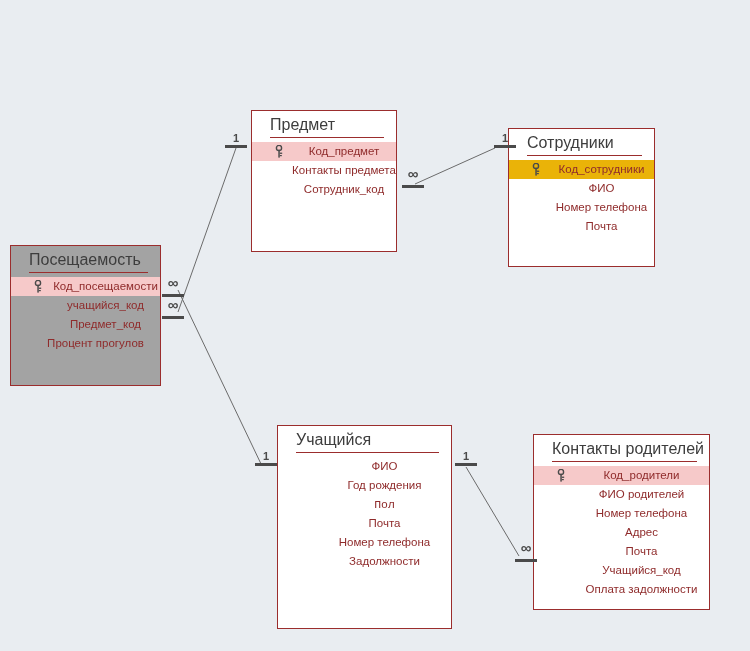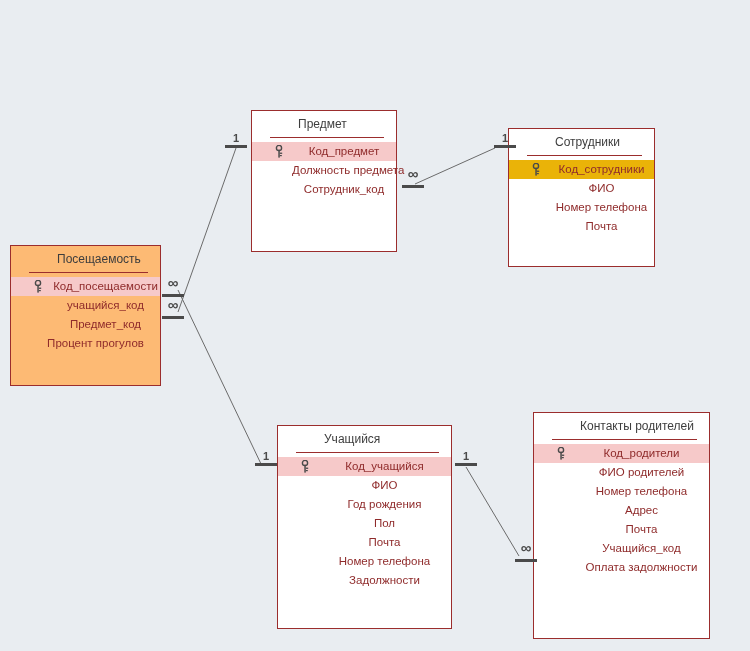--- a/index.html
+++ b/index.html
@@ -28,26 +28,25 @@
     pointer-events: none;
   }
   .table-box {
     position: absolute;
     background: #ffffff;
     border: 1px solid #9b2d2d;
     box-sizing: border-box;
     z-index: 3;
   }
   .table-title {
-    font-size: 12px;
+    font-size: 16px;
     color: #3d3d3d;
     padding: 6px 0 5px 18px;
     line-height: 15px;
     white-space: nowrap;
-    margin-left: 28px;
   }
   .title-rule {
     height: 1px;
     background: #9b2d2d;
     margin: 0 12px 0 18px;
   }
   .field-list {
     padding-top: 4px;
     text-align: center;
   }
@@ -106,21 +105,21 @@
 </head>
 <body>
 
 <div id="canvas">
   <svg id="links">
       <line x1="236" y1="148" x2="178" y2="312" stroke="#6b6b6b" stroke-width="1"></line>
       <line x1="495" y1="148" x2="415" y2="184" stroke="#6b6b6b" stroke-width="1"></line>
       <line x1="262" y1="466" x2="178" y2="290" stroke="#6b6b6b" stroke-width="1"></line>
       <line x1="466" y1="467" x2="519" y2="556" stroke="#6b6b6b" stroke-width="1"></line>
     </svg>
-<div class="table-box" style="left: 10px; top: 245px; width: 151px; height: 141px; border-color: rgb(155, 45, 45); background: #fdba74;">
+<div class="table-box" style="left: 10px; top: 245px; width: 151px; height: 141px; border-color: rgb(155, 45, 45); background: #a3a3a3;">
       <div class="table-title" style="color: rgb(61, 61, 61);">Посещаемость</div>
       <div class="title-rule" style="background: rgb(155, 45, 45);"></div>
       <div class="field-list">
         <div class="field-row pk" style="color: rgb(143, 43, 43); background: rgb(246, 201, 201);"><span class="key-icon"><svg viewBox="0 0 10 13" width="10" height="13" aria-hidden="true">
               <circle cx="5" cy="3" r="2.6" fill="none" stroke="#4a4a4a" stroke-width="1.4"></circle>
               <rect x="4.3" y="4.6" width="1.5" height="8" fill="#4a4a4a"></rect>
               <rect x="5.8" y="7.6" width="2.4" height="1.3" fill="#4a4a4a"></rect>
               <rect x="5.8" y="10" width="2" height="1.2" fill="#4a4a4a"></rect>
             </svg></span><span>Код_посещаемости</span></div>
         <div class="field-row" style="color: rgb(143, 43, 43);"><span>учащийся_код</span></div>
@@ -131,21 +130,21 @@
     <div class="table-box" style="left: 251px; top: 110px; width: 146px; height: 142px; border-color: rgb(155, 45, 45); background: rgb(255, 255, 255);">
       <div class="table-title" style="color: rgb(61, 61, 61);">Предмет</div>
       <div class="title-rule" style="background: rgb(155, 45, 45);"></div>
       <div class="field-list">
         <div class="field-row pk" style="color: rgb(143, 43, 43); background: rgb(246, 201, 201);"><span class="key-icon"><svg viewBox="0 0 10 13" width="10" height="13" aria-hidden="true">
               <circle cx="5" cy="3" r="2.6" fill="none" stroke="#4a4a4a" stroke-width="1.4"></circle>
               <rect x="4.3" y="4.6" width="1.5" height="8" fill="#4a4a4a"></rect>
               <rect x="5.8" y="7.6" width="2.4" height="1.3" fill="#4a4a4a"></rect>
               <rect x="5.8" y="10" width="2" height="1.2" fill="#4a4a4a"></rect>
             </svg></span><span>Код_предмет</span></div>
-        <div class="field-row" style="color: rgb(143, 43, 43);"><span>Должность предмета</span></div>
+        <div class="field-row" style="color: rgb(143, 43, 43);"><span>Контакты предмета</span></div>
         <div class="field-row" style="color: rgb(143, 43, 43);"><span>Сотрудник_код</span></div>
       </div>
     </div>
     <div class="table-box" style="left: 508px; top: 128px; width: 147px; height: 139px; border-color: rgb(155, 45, 45); background: rgb(255, 255, 255);">
       <div class="table-title" style="color: rgb(61, 61, 61);">Сотрудники</div>
       <div class="title-rule" style="background: rgb(155, 45, 45);"></div>
       <div class="field-list">
         <div class="field-row pk" style="color: rgb(143, 43, 43); background: #eab308;"><span class="key-icon"><svg viewBox="0 0 10 13" width="10" height="13" aria-hidden="true">
               <circle cx="5" cy="3" r="2.6" fill="none" stroke="#4a4a4a" stroke-width="1.4"></circle>
               <rect x="4.3" y="4.6" width="1.5" height="8" fill="#4a4a4a"></rect>
@@ -154,35 +153,29 @@
             </svg></span><span>Код_сотрудники</span></div>
         <div class="field-row" style="color: rgb(143, 43, 43);"><span>ФИО</span></div>
         <div class="field-row" style="color: rgb(143, 43, 43);"><span>Номер телефона</span></div>
         <div class="field-row" style="color: rgb(143, 43, 43);"><span>Почта</span></div>
       </div>
     </div>
     <div class="table-box" style="left: 277px; top: 425px; width: 175px; height: 204px; border-color: rgb(155, 45, 45); background: rgb(255, 255, 255);">
       <div class="table-title" style="color: rgb(61, 61, 61);">Учащийся</div>
       <div class="title-rule" style="background: rgb(155, 45, 45);"></div>
       <div class="field-list">
-        <div class="field-row pk" style="color: rgb(143, 43, 43); background: rgb(246, 201, 201);"><span class="key-icon"><svg viewBox="0 0 10 13" width="10" height="13" aria-hidden="true">
-              <circle cx="5" cy="3" r="2.6" fill="none" stroke="#4a4a4a" stroke-width="1.4"></circle>
-              <rect x="4.3" y="4.6" width="1.5" height="8" fill="#4a4a4a"></rect>
-              <rect x="5.8" y="7.6" width="2.4" height="1.3" fill="#4a4a4a"></rect>
-              <rect x="5.8" y="10" width="2" height="1.2" fill="#4a4a4a"></rect>
-            </svg></span><span>Код_учащийся</span></div>
         <div class="field-row" style="color: rgb(143, 43, 43);"><span>ФИО</span></div>
         <div class="field-row" style="color: rgb(143, 43, 43);"><span>Год рождения</span></div>
-        <div class="field-row" style="color: rgb(143, 43, 43);"><span>Пол</span></div>
+        <div class="field-row" style="color: rgb(143, 43, 43); font-family: Liberation Mono, monospace;"><span>Пол</span></div>
         <div class="field-row" style="color: rgb(143, 43, 43);"><span>Почта</span></div>
         <div class="field-row" style="color: rgb(143, 43, 43);"><span>Номер телефона</span></div>
         <div class="field-row" style="color: rgb(143, 43, 43);"><span>Задолжности</span></div>
       </div>
     </div>
-    <div class="table-box" style="left: 533px; top: 412px; width: 177px; height: 227px; border-color: rgb(155, 45, 45); background: rgb(255, 255, 255);">
+    <div class="table-box" style="left: 533px; top: 434px; width: 177px; height: 176px; border-color: rgb(155, 45, 45); background: rgb(255, 255, 255);">
       <div class="table-title" style="color: rgb(61, 61, 61);">Контакты родителей</div>
       <div class="title-rule" style="background: rgb(155, 45, 45);"></div>
       <div class="field-list">
         <div class="field-row pk" style="color: rgb(143, 43, 43); background: rgb(246, 201, 201);"><span class="key-icon"><svg viewBox="0 0 10 13" width="10" height="13" aria-hidden="true">
               <circle cx="5" cy="3" r="2.6" fill="none" stroke="#4a4a4a" stroke-width="1.4"></circle>
               <rect x="4.3" y="4.6" width="1.5" height="8" fill="#4a4a4a"></rect>
               <rect x="5.8" y="7.6" width="2.4" height="1.3" fill="#4a4a4a"></rect>
               <rect x="5.8" y="10" width="2" height="1.2" fill="#4a4a4a"></rect>
             </svg></span><span>Код_родители</span></div>
         <div class="field-row" style="color: rgb(143, 43, 43);"><span>ФИО родителей</span></div>

